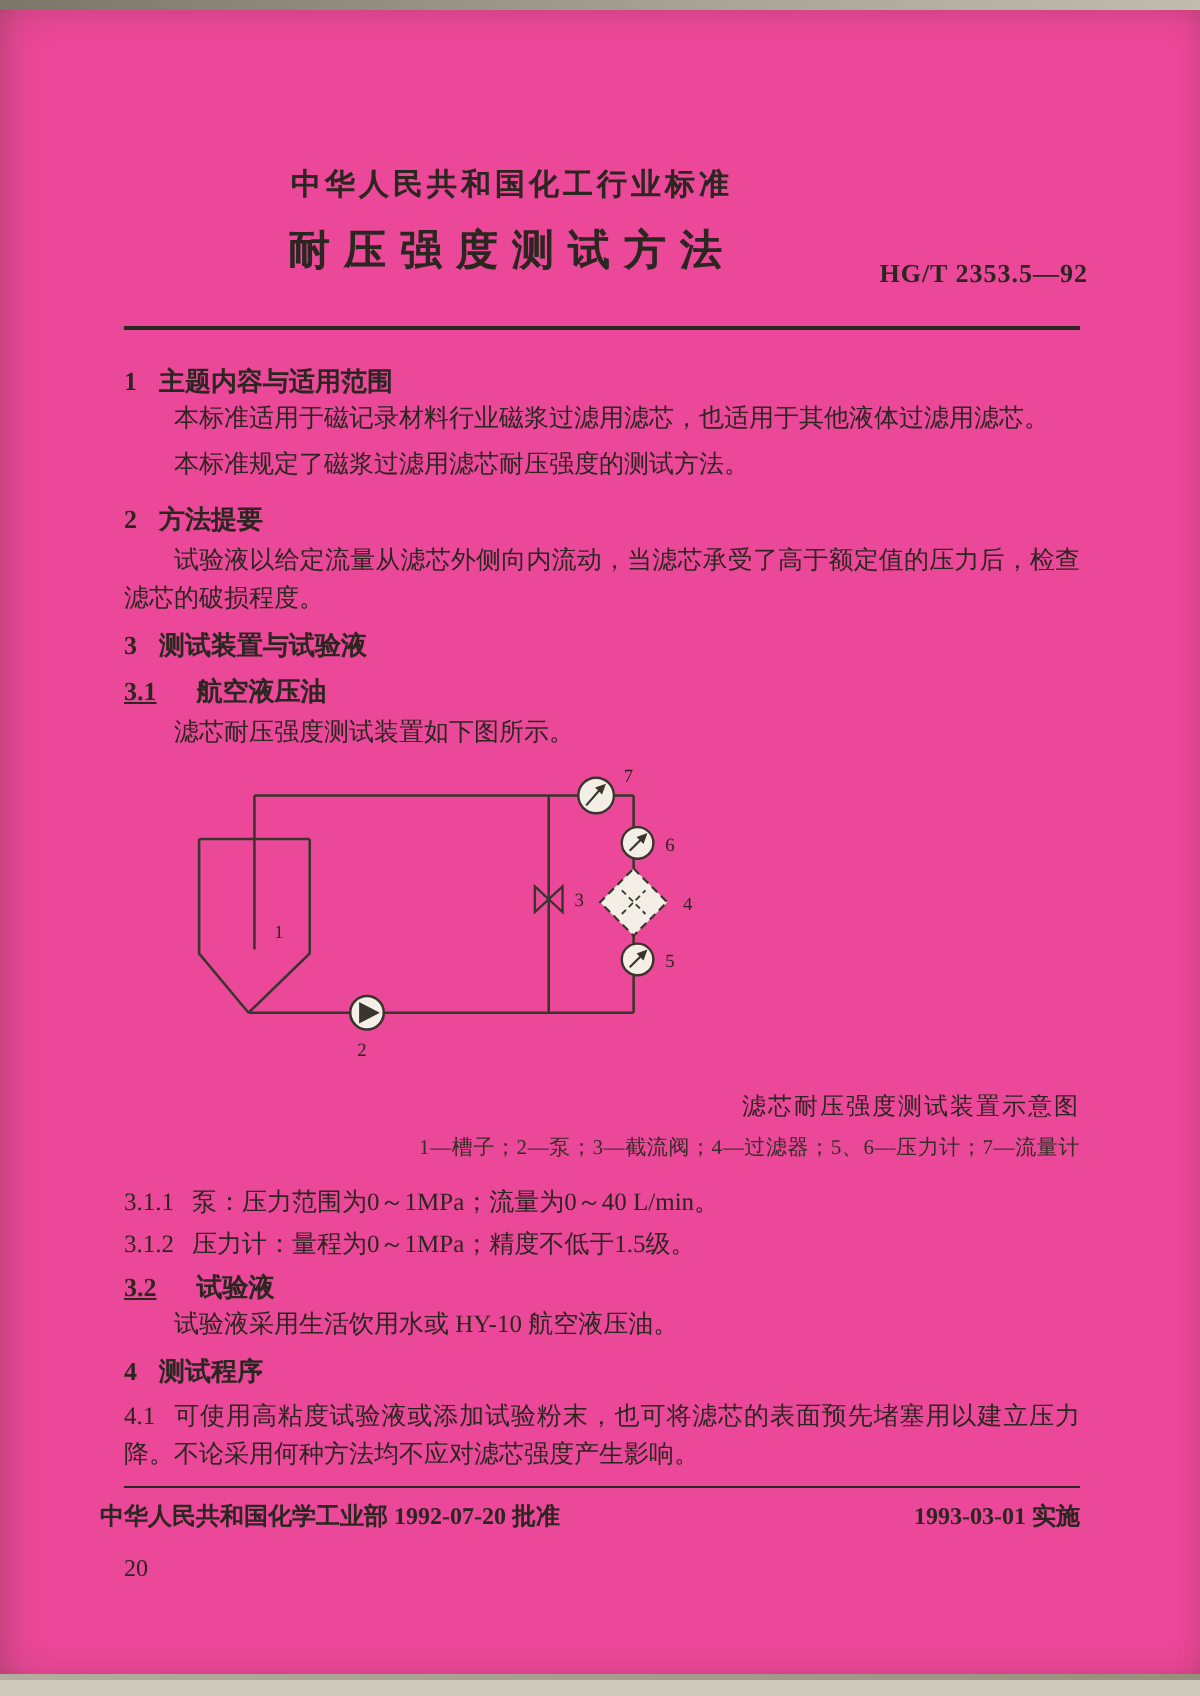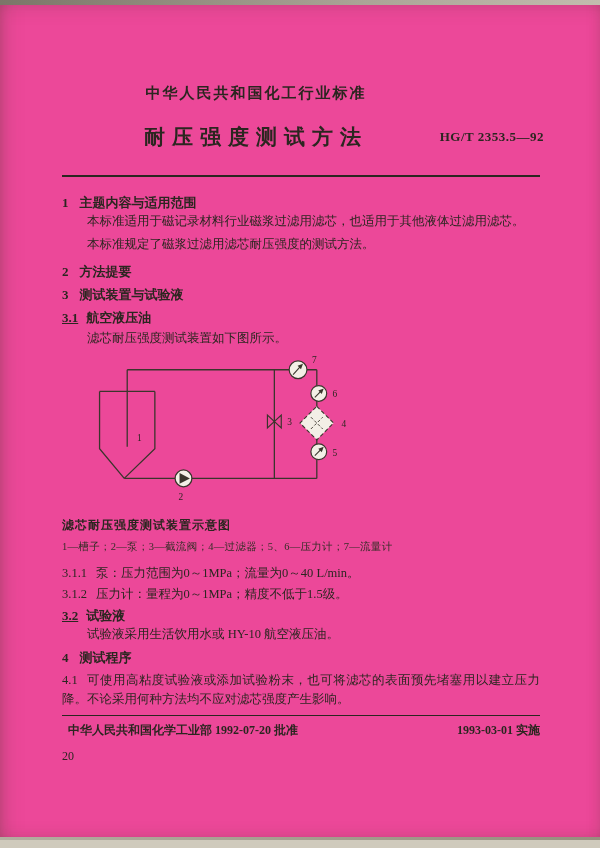--- a/index.html
+++ b/index.html
@@ -25,48 +25,48 @@
   }
   .page::after {
     content:""; position:absolute; left:0; bottom:0; width:100%; height:3px;
     background:linear-gradient(to right,#b3ad9f,#978f7e);
   }
 
   .hdr-block { width:512px; padding-top:84px; text-align:center; }
   .hdr-authority { font-size:15px; font-weight:bold; letter-spacing:2px; line-height:18px; }
   .hdr-title { font-size:21px; font-weight:bold; letter-spacing:7px; line-height:26px; }
   .hdr-title.t1 { margin-top:18px; }
-  .hdr-title.t2 { margin-top:22px; }
+  .hdr-title.t2 { margin-top:10px; }
   .hdr-code {
     position:absolute; top:129px; right:56px;
     font-size:13px; font-weight:bold; letter-spacing:.5px;text-align:right;
   }
   .rule-top { margin:25px 60px 0 62px; border-top:2.2px solid #2b2620; }
   .rule-bottom { margin:6px 60px 0 62px; border-top:1.4px solid #2b2620; }
 
   .content { margin:0 60px 0 62px; font-size:12.5px; line-height:19px; text-align:justify; }
   .sec-heading { font-size:13px; font-weight:bold; line-height:19px; }
   .sec-num { margin-right:11px; }
-  .sub-num { margin-right:8px;text-decoration:underline; }
+  .sub-num { margin-right:20px;text-decoration:underline; }
   .mt-l { margin-top:16px; }
   .mt-m { margin-top:8px; }
   .mt-s { margin-top:4px; }
   .mt-xs { margin-top:2px; }
   p.indent { text-indent:2em; }
   .item-line { text-align:justify; }
   .item-num { font-weight:normal; margin-right:9px; }
 
   .figure-wrap { margin-top:2px; }
   .schematic-holder { margin-left:26px; }
   svg text { font-family:"Liberation Serif","DejaVu Serif",serif; font-size:9.5px; fill:#2b2620; }
-  .fig-caption { text-align:left; font-size:12px; letter-spacing:1px; margin-top:2px;font-weight:bold; }
-  .fig-legend  { text-align:left; font-size:10.5px; letter-spacing:.3px; margin-top:2px; color:#332e26; }
+  .fig-caption { text-align:right; font-size:12px; letter-spacing:1px; margin-top:2px; }
+  .fig-legend  { text-align:right; font-size:10.5px; letter-spacing:.3px; margin-top:2px; color:#332e26; }
 
   .footer-row {
-    margin:6px 60px 0 68px;
+    margin:6px 60px 0 50px;
     display:flex; justify-content:space-between;
     font-size:12px; font-weight:bold; line-height:17px;
   }
   .page-num { margin:10px 0 0 62px; font-size:12px; }
 </style>
 </head>
 <body>
 
 <div class="page">
 
@@ -82,20 +82,21 @@
 
     <div class="sec-heading mt-l">
       <span class="sec-num">1</span><span>主题内容与适用范围</span>
     </div>
     <p class="indent">本标准适用于磁记录材料行业磁浆过滤用滤芯，也适用于其他液体过滤用滤芯。</p>
     <p class="indent mt-s">本标准规定了磁浆过滤用滤芯耐压强度的测试方法。</p>
 
     <div class="sec-heading mt-m">
       <span class="sec-num">2</span><span>方法提要</span>
     </div>
+    <p class="indent mt-xs">试验液以给定流量从滤芯外侧向内流动，当滤芯承受了高于额定值的压力后，检查滤芯的破损程度。</p>
 
     <div class="sec-heading mt-s">
       <span class="sec-num">3</span><span>测试装置与试验液</span>
     </div>
 
     <div class="sec-heading mt-s">
       <span class="sub-num">3.1</span><span>航空液压油</span>
     </div>
     <p class="indent mt-xs">滤芯耐压强度测试装置如下图所示。</p>
 

